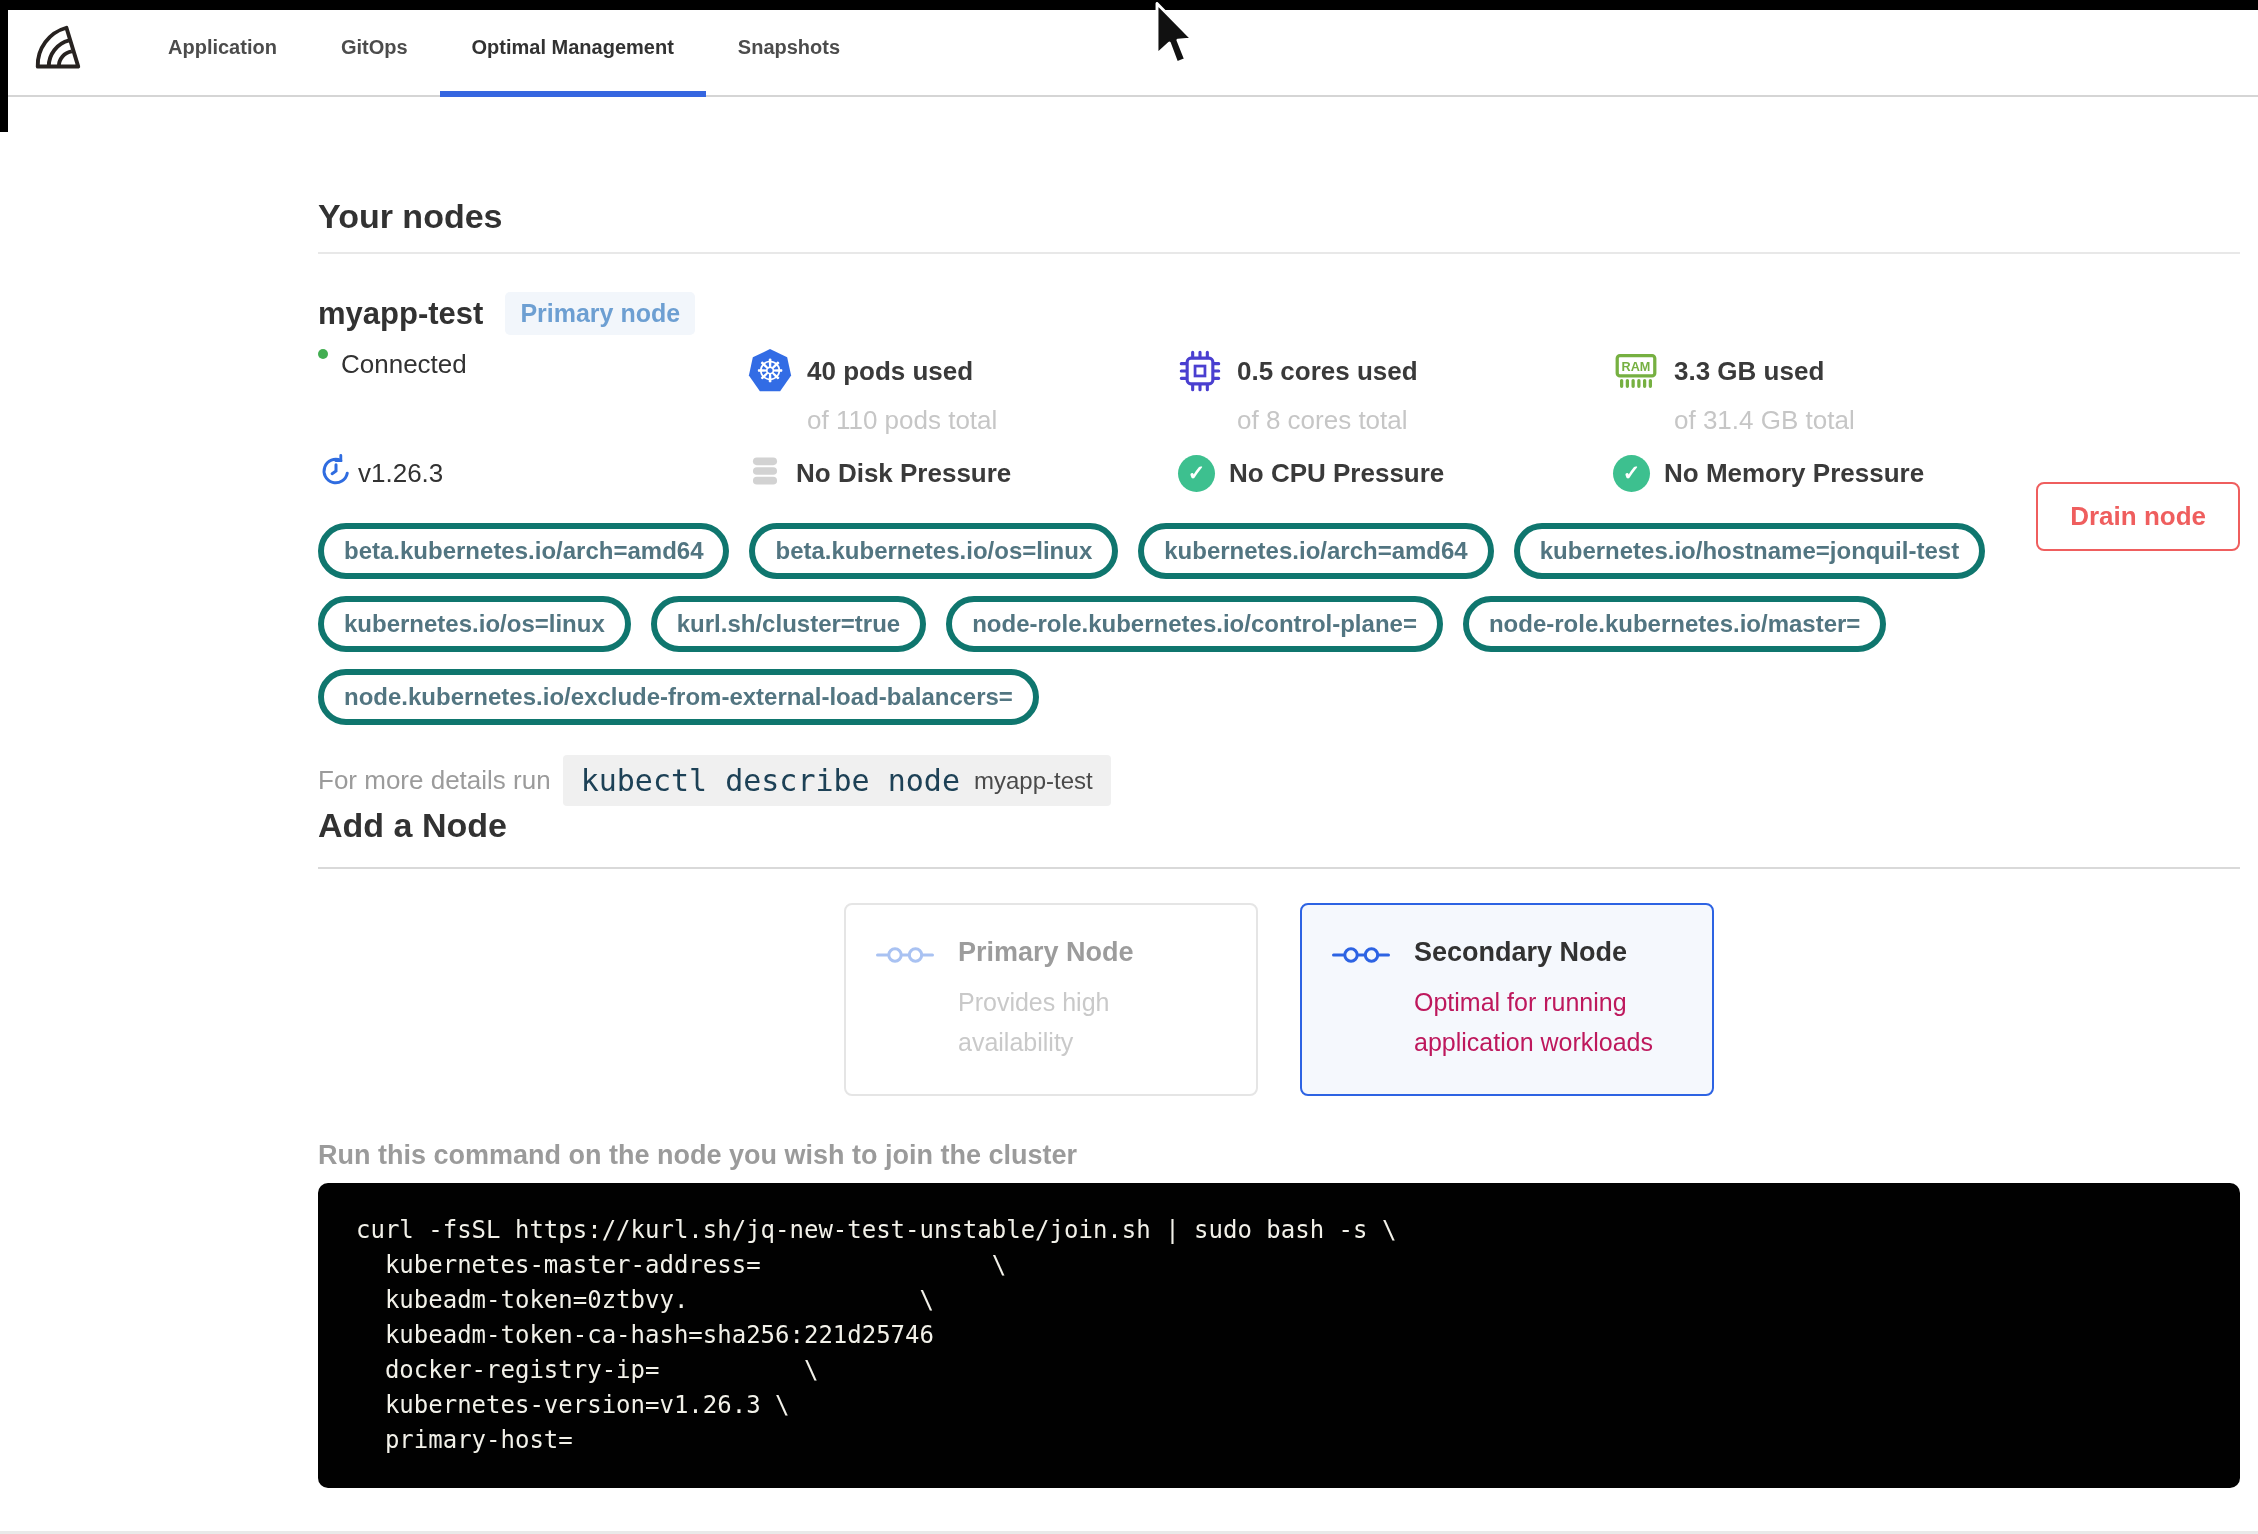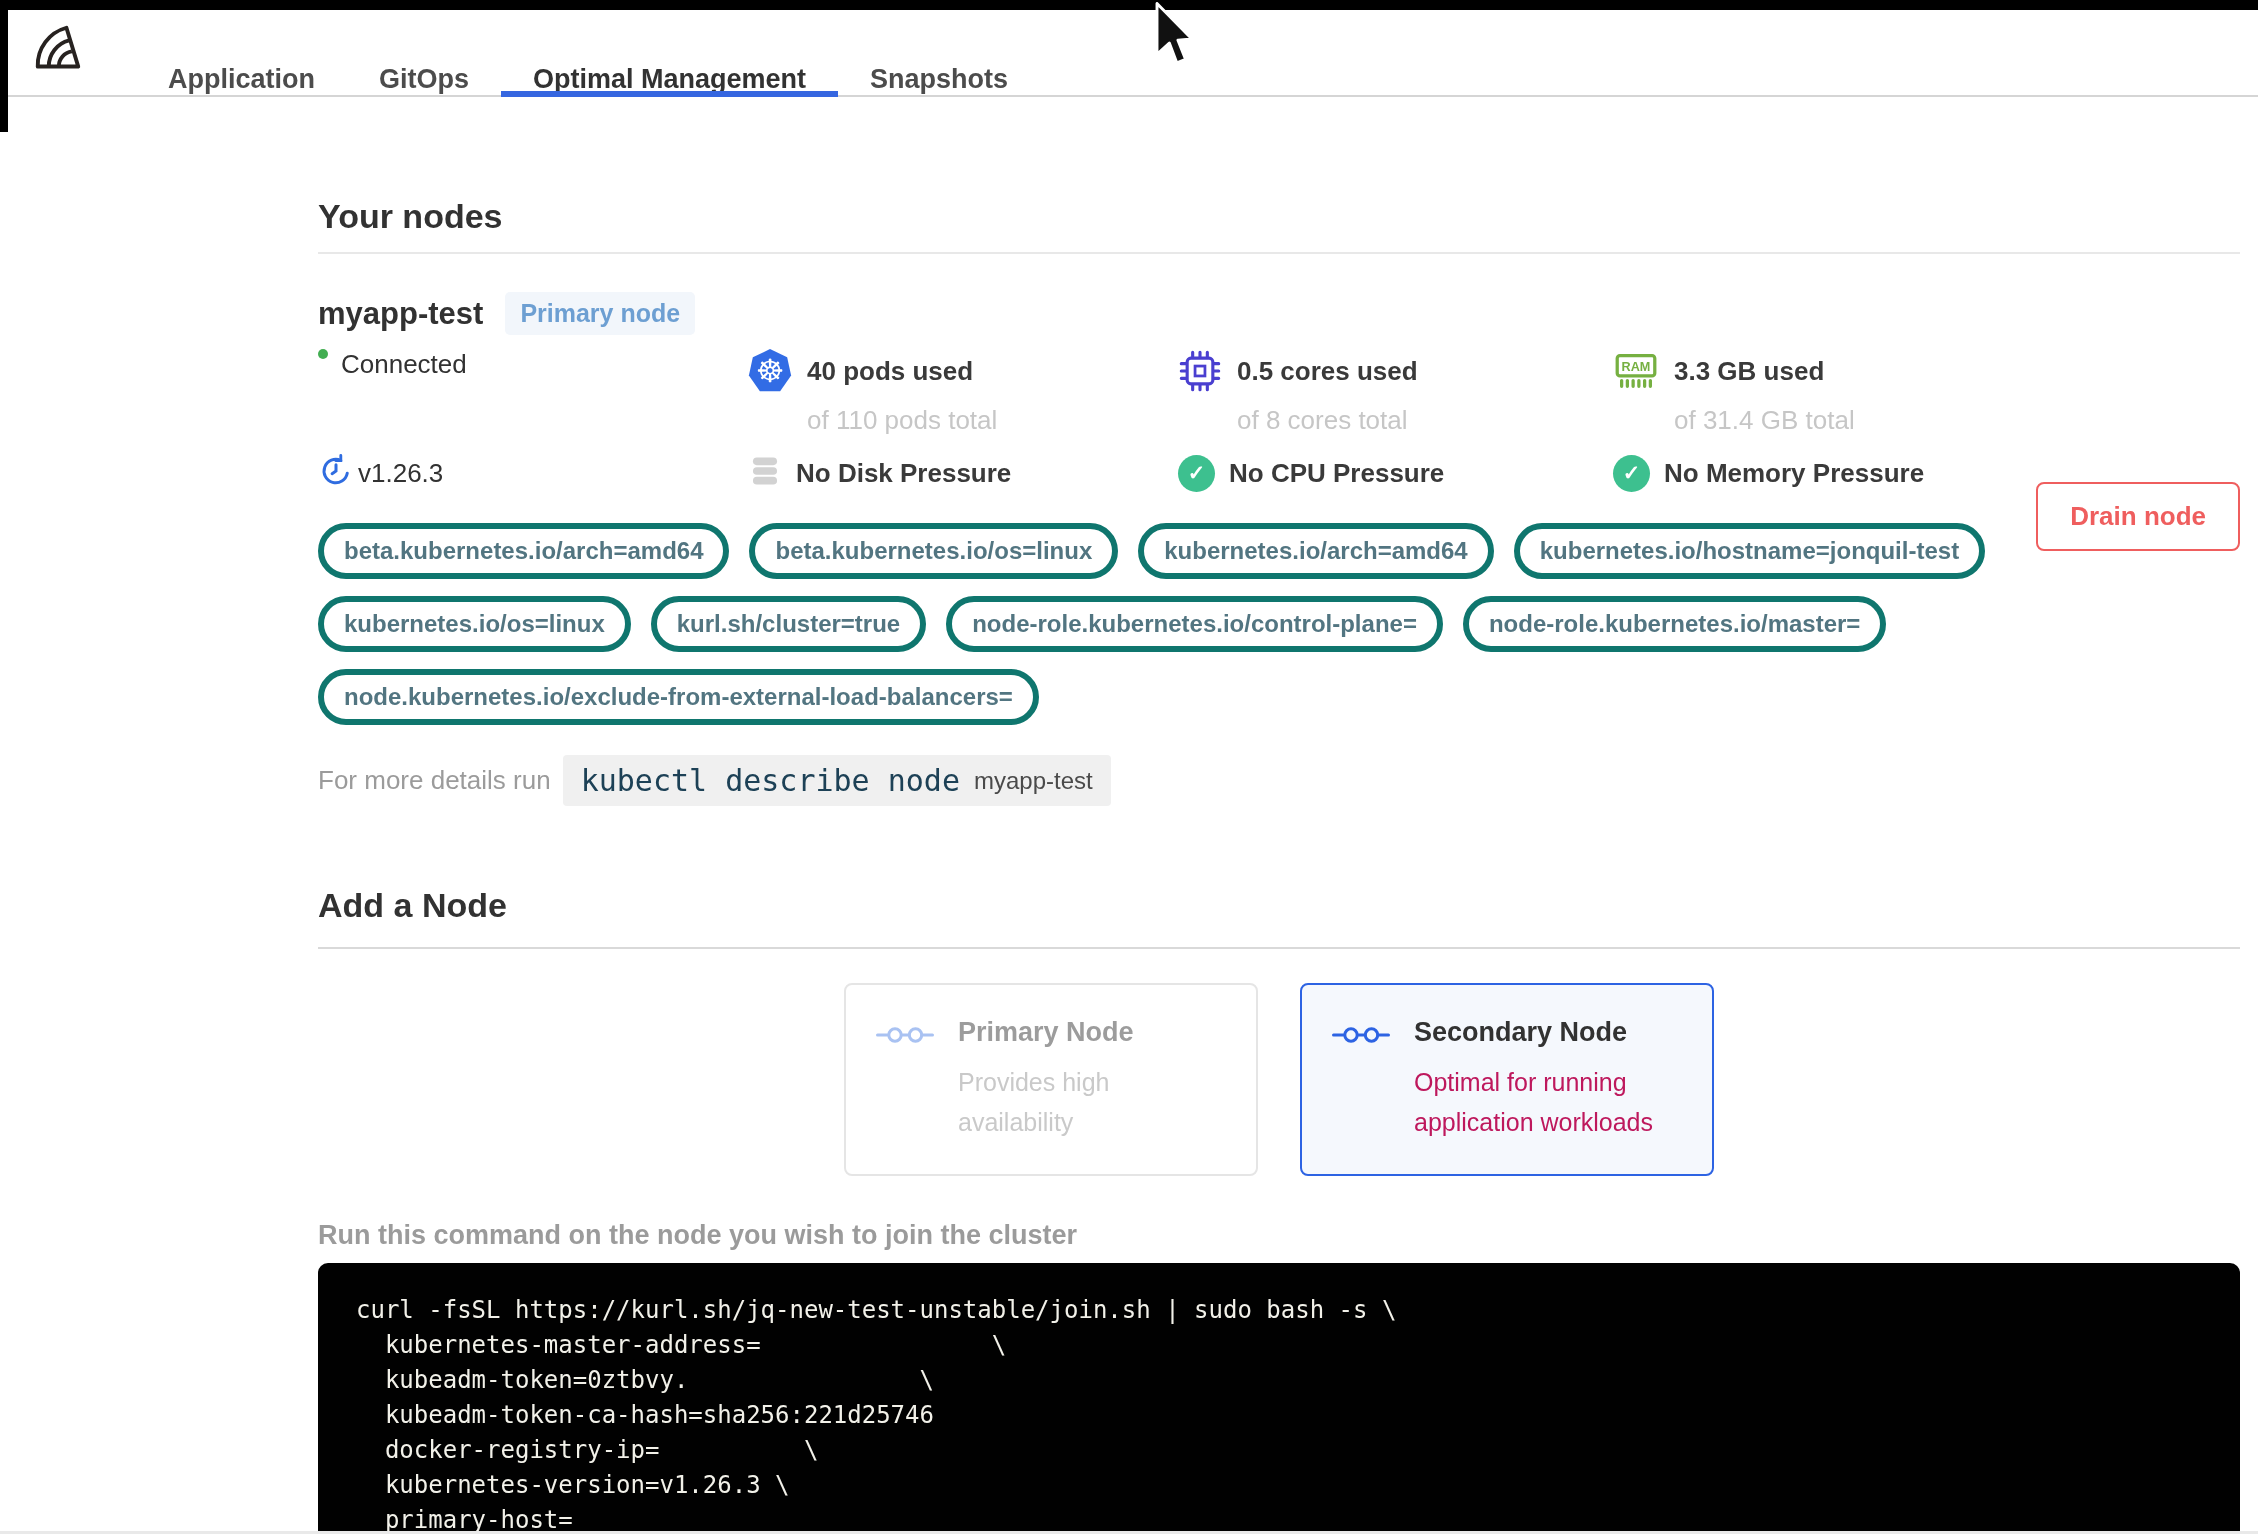--- a/index.html
+++ b/index.html
@@ -9,22 +9,22 @@
   
   .top-black-bar { position:absolute; top:0; left:0; width:2258px; height:10px; background:#000; z-index:60; }
   .left-black-strip { position:absolute; top:0; left:0; width:8px; height:132px; background:#000; z-index:60; }
   .bottom-hairline { position:absolute; bottom:0; left:0; width:2258px; height:3px; background:#e9e9e9; }
 
   
   .nav { height:97px; width:100%; background:#fff; border-bottom:2px solid #d5d5d5;
          display:flex; align-items:stretch; padding-left:28px; }
   .logo { width:60px; display:flex; align-items:center; justify-content:center; margin-right:48px; }
   .tabs { display:flex; }
-  .tab { position:relative; display:flex; align-items:flex-end; padding:0 32px;
-         font-size:27px; font-weight:600; color:#4c4c4c; cursor:pointer; }
+  .tab { position:relative; display:flex; align-items:center; padding:16px 32px;
+         font-size:20px; font-weight:600; color:#4c4c4c; cursor:pointer; }
   .tab.active { color:#323232; }
   .tab.active .tab-underline { position:absolute; left:0; right:0; bottom:-2px; height:6px; background:#3566e0; }
 
   
   .main { margin-left:318px; width:1922px; }
   .section-heading { font-size:34px; font-weight:700; color:#323232; }
   .heading-your-nodes { margin-top:100px; }
   .divider { height:2px; background:#e8e8e8; margin-top:16px; }
 
   
@@ -60,21 +60,21 @@
   .tag { border:6px solid #0f766e; color:#527581; border-radius:999px; padding:8px 20px;
          font-size:24px; font-weight:600; white-space:nowrap; }
 
   .details-line { margin-top:30px; display:flex; align-items:center; font-size:26px; color:#9b9b9b; }
   .code-chip { margin-left:12px; background:#f0f0f0; border-radius:4px; padding:8px 18px;
                display:flex; align-items:center; }
   .code-chip .code { font-family:"DejaVu Sans Mono", monospace; font-size:30px; color:#1d4156; }
   .code-chip .node-ref { font-size:24px; color:#4a4a4a; margin-left:14px; }
 
   
-  .heading-add-node { margin-top:80px; }
+  .heading-add-node { }
   .divider-add { margin-top:22px; background:#d9d9d9; }
   .options { margin-top:34px; display:flex; justify-content:center; gap:42px; }
   .option-card { width:414px; min-height:178px; border-radius:8px; padding:32px 30px;
                  display:flex; gap:24px; align-items:flex-start; cursor:pointer; background:#fff;
                  border:2px solid #e5e5e5; }
   .option-card .option-title { font-size:27px; font-weight:600; color:#9c9c9c; }
   .option-card .option-desc { font-size:25px; color:#c9c9c9; margin-top:14px; max-width:250px; line-height:1.6; }
   .option-card .node-glyph { color:#a9c2f2; margin-top:4px; }
   .option-card.selected { border-color:#2d63e3; background:#f5f8fd; }
   .option-card.selected .option-title { color:#323232; }

